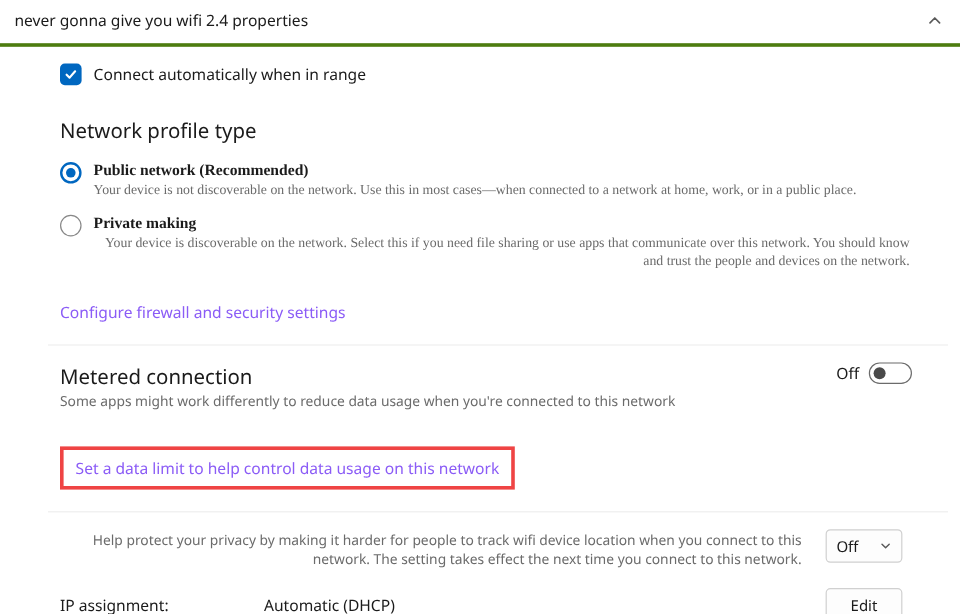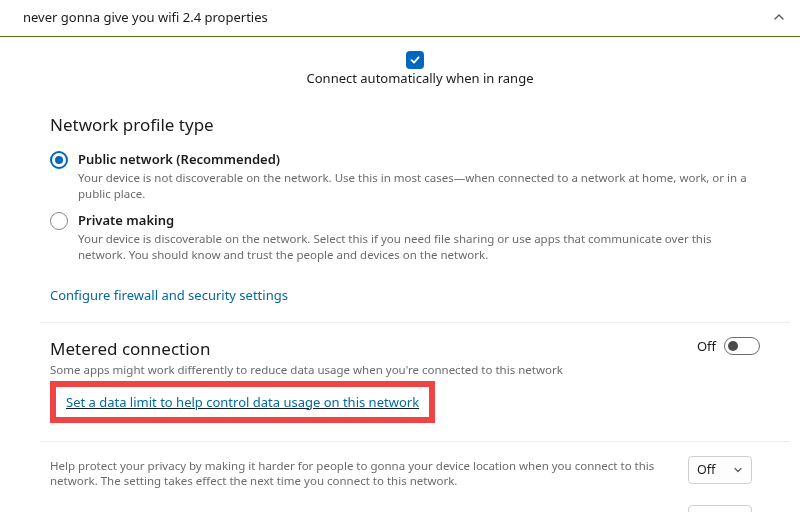--- a/index.html
+++ b/index.html
@@ -10,60 +10,60 @@
     color: #1b1b1b;
     background: #fff;
     width: 800px;
     height: 512px;
     overflow: hidden;
   }
   .header {
     display: flex;
     justify-content: space-between;
     align-items: center;
-    padding: 8px 14px 10px 23px;
-    border-bottom: 1px solid #4d7c0f;
+    padding: 8px 14px 10px 12px;
+    border-bottom: 3px solid #4d7c0f;
   }
   .header-title { font-size: 13px; }
   .chevron { width: 14px; height: 14px; display: inline-flex; align-items: center; justify-content: center; color: #3a3a3a; }
   .content { padding: 14px 10px 0 50px; }
-  .row { display: flex; align-items: center; flex-direction: column; }
+  .row { display: flex; align-items: flex-start; }
   .checkbox {
     width: 18px; height: 18px; border-radius: 4px;
     background: #0067c0; display: inline-flex; align-items: center; justify-content: center;
     margin-right: 10px; flex: 0 0 auto;
   }
   .checkbox svg { display: block; }
   .section-title { font-size: 17px; margin-top: 26px; margin-bottom: 14px; }
-  .radio-row { display: flex; align-items: flex-start; margin-bottom: 10px; }
+  .radio-row { display: flex; align-items: flex-start; margin-bottom: 10px; font-family: Liberation Serif, serif; }
   .radio-outer {
     width: 18px; height: 18px; border-radius: 50%; border: 1.5px solid #888;
     margin-right: 10px; display: inline-flex; align-items: center; justify-content: center;
     flex: 0 0 auto; margin-top: 1px;
   }
   .radio-outer.selected { border-color: #0067c0; border-width: 2px; }
   .radio-inner { width: 8px; height: 8px; border-radius: 50%; background: #0067c0; }
   .radio-text strong { font-weight: 600; font-size: 13px; }
-  .desc { color: #6b6b6b; font-size: 11.5px; margin-top: 2px; line-height: 1.35; max-width: 680px; }
-  .link { color: #0369a1; font-size: 13px; }
+  .desc { color: #6b6b6b; font-size: 11.5px; margin-top: 2px; line-height: 1.35; max-width: 680px; text-align: right; }
+  .link { color: #8b5cf6; font-size: 13px; }
   .link.cfg { margin-top: 14px; display: inline-block; }
   .divider { height: 1px; background: #eee; margin: 18px 0 14px -10px; }
   .metered-row { display: flex; justify-content: space-between; align-items: flex-start; padding-right: 30px; }
   .metered-left .title { font-size: 17px; }
   .toggle-wrap { display: inline-flex; align-items: center; gap: 8px; color: #1b1b1b; font-size: 13px; }
   .toggle {
     width: 36px; height: 18px; border-radius: 10px; border: 1.2px solid #6b6b6b;
     position: relative; background: #fff;
   }
   .toggle .knob {
     width: 10px; height: 10px; border-radius: 50%; background: #4a4a4a;
     position: absolute; left: 3px; top: 3px;
   }
   .highlight-box {
-    border: 6px solid #ef4444; padding: 6px 10px; display: inline-block; margin-top: 3px; text-decoration: underline;
+    border: 3px solid #ef4444; padding: 6px 10px; display: inline-block; margin-top: 30px;
   }
   .grid-row {
     display: flex; align-items: center; padding-right: 30px; margin-top: 16px;
   }
   .col-label { width: 170px; font-size: 13px; }
   .col-val { flex: 1; font-size: 13px; color: #1b1b1b; }
   .col-ctrl { width: 72px; }
   .btn {
     width: 64px; height: 28px; border: 1px solid #d0d0d0; border-radius: 4px;
     background: #fdfdfd; font-size: 12.5px; display: inline-flex; align-items: center; justify-content: center;
@@ -137,21 +137,21 @@
   </div>
 
   <div class="highlight-box">
     <a class="link">Set a data limit to help control data usage on this network</a>
   </div>
 
   <div class="divider"></div>
 
   <div class="random-row">
     <div class="random-left">
-      <div class="desc">Help protect your privacy by making it harder for people to gonna your device location when you connect to this network. The setting takes effect the next time you connect to this network.</div>
+      <div class="desc">Help protect your privacy by making it harder for people to track wifi device location when you connect to this network. The setting takes effect the next time you connect to this network.</div>
     </div>
     <div class="col-ctrl">
       <div class="dropdown">
         <span>Off</span>
         <svg width="10" height="10" viewBox="0 0 10 10">
             <path d="M2 3.5 L5 6.5 L8 3.5" stroke="#5a5a5a" stroke-width="1.2" fill="none" stroke-linecap="round" stroke-linejoin="round"></path>
           </svg>
       </div>
     </div>
   </div>

